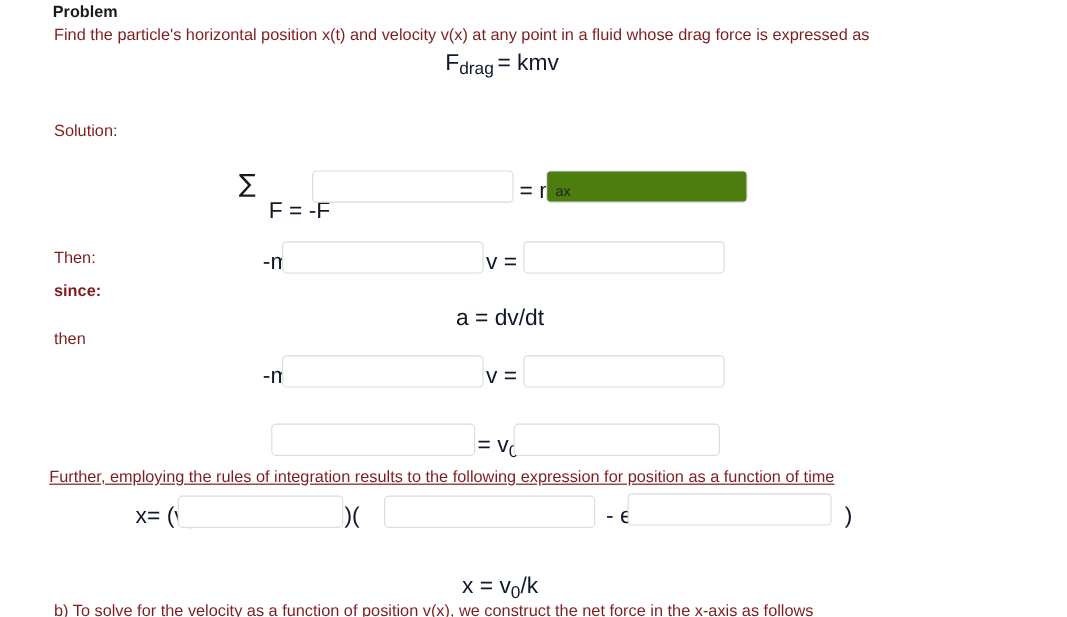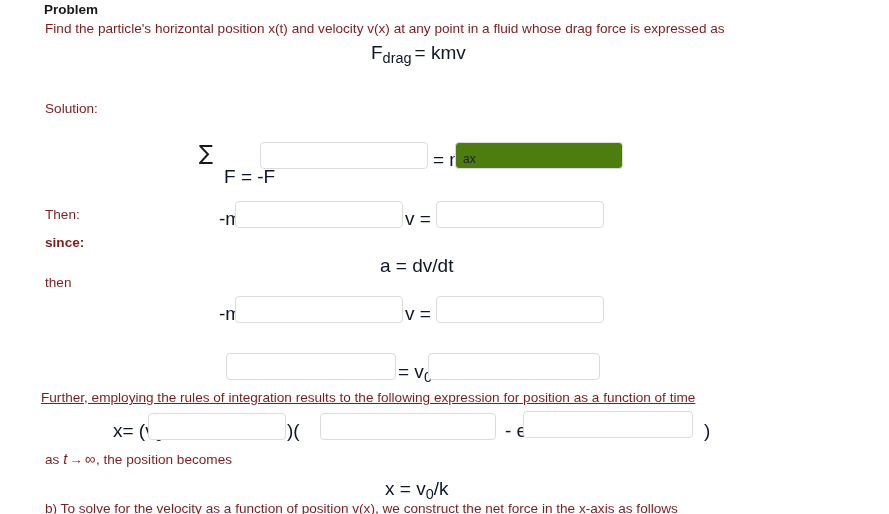--- a/index.html
+++ b/index.html
@@ -143,23 +143,20 @@
   <div class="blk eq" style="left:113px; top:419px;">
     <span>x= (v</span><sub>0</sub><span>/</span>
   </div>
   <input class="fld" style="left: 148px; top: 413px; width: 138px;" value="">
   <div class="blk eq" style="left:287px; top:419px;">)(</div>
   <input class="fld" style="left: 320px; top: 413px; width: 176px;" value="">
   <div class="blk eq" style="left:505px; top:419px;">- e</div>
   <input class="fld" style="left: 523px; top: 411px; width: 170px;" value="">
   <div class="blk eq" style="left:704px; top:419px;">)</div>
 
-  <div class="blk para" style="left:45px; top:450px;">
-    <span>as </span><span class="italic-t">t</span><span style="margin:0 2px;">→</span><span class="inf">∞</span><span>, the position becomes</span>
-  </div>
 
   <div class="blk eq" style="left:385px; top:477px;">
     <span>x = v</span><sub>0</sub><span>/k</span>
   </div>
 
   <div class="blk para" style="left:45px; top:501px;">b) To solve for the velocity as a function of position v(x), we construct the net force in the x-axis as follows</div>
 
 </div>
 
 </body></html>

